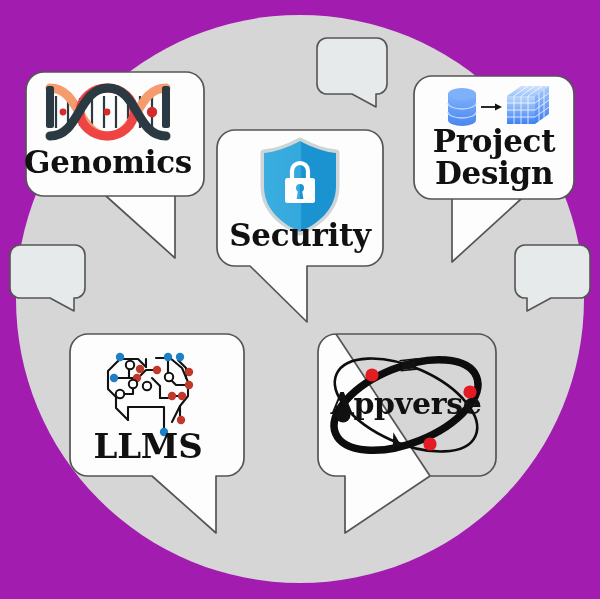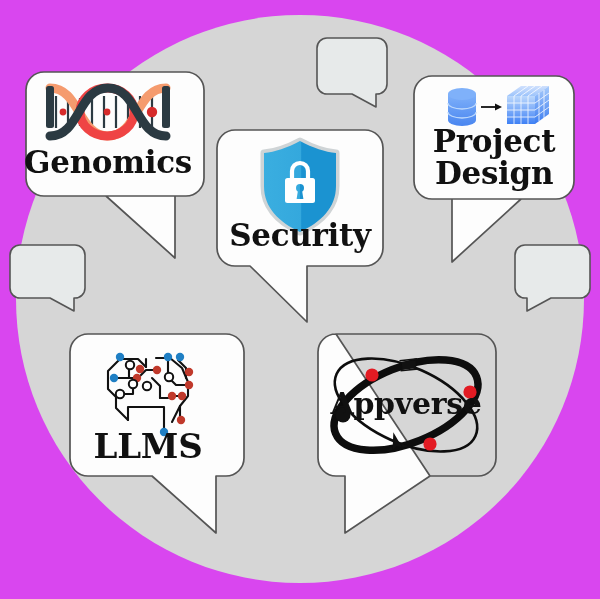--- a/index.html
+++ b/index.html
@@ -10,21 +10,21 @@
   body {
     width: 600px;
     height: 599px;
     font-family: "DejaVu Serif", "Liberation Serif", serif;
     overflow: hidden;
   }
   #stage {
     position: relative;
     width: 600px;
     height: 599px;
-    background: #d946ef;
+    background: #a21caf;
   }
   #scene {
     position: absolute;
     inset: 0;
     width: 600px;
     height: 599px;
   }
   .card-label {
     font-family: "DejaVu Serif", "Liberation Serif", serif;
     font-weight: bold;

